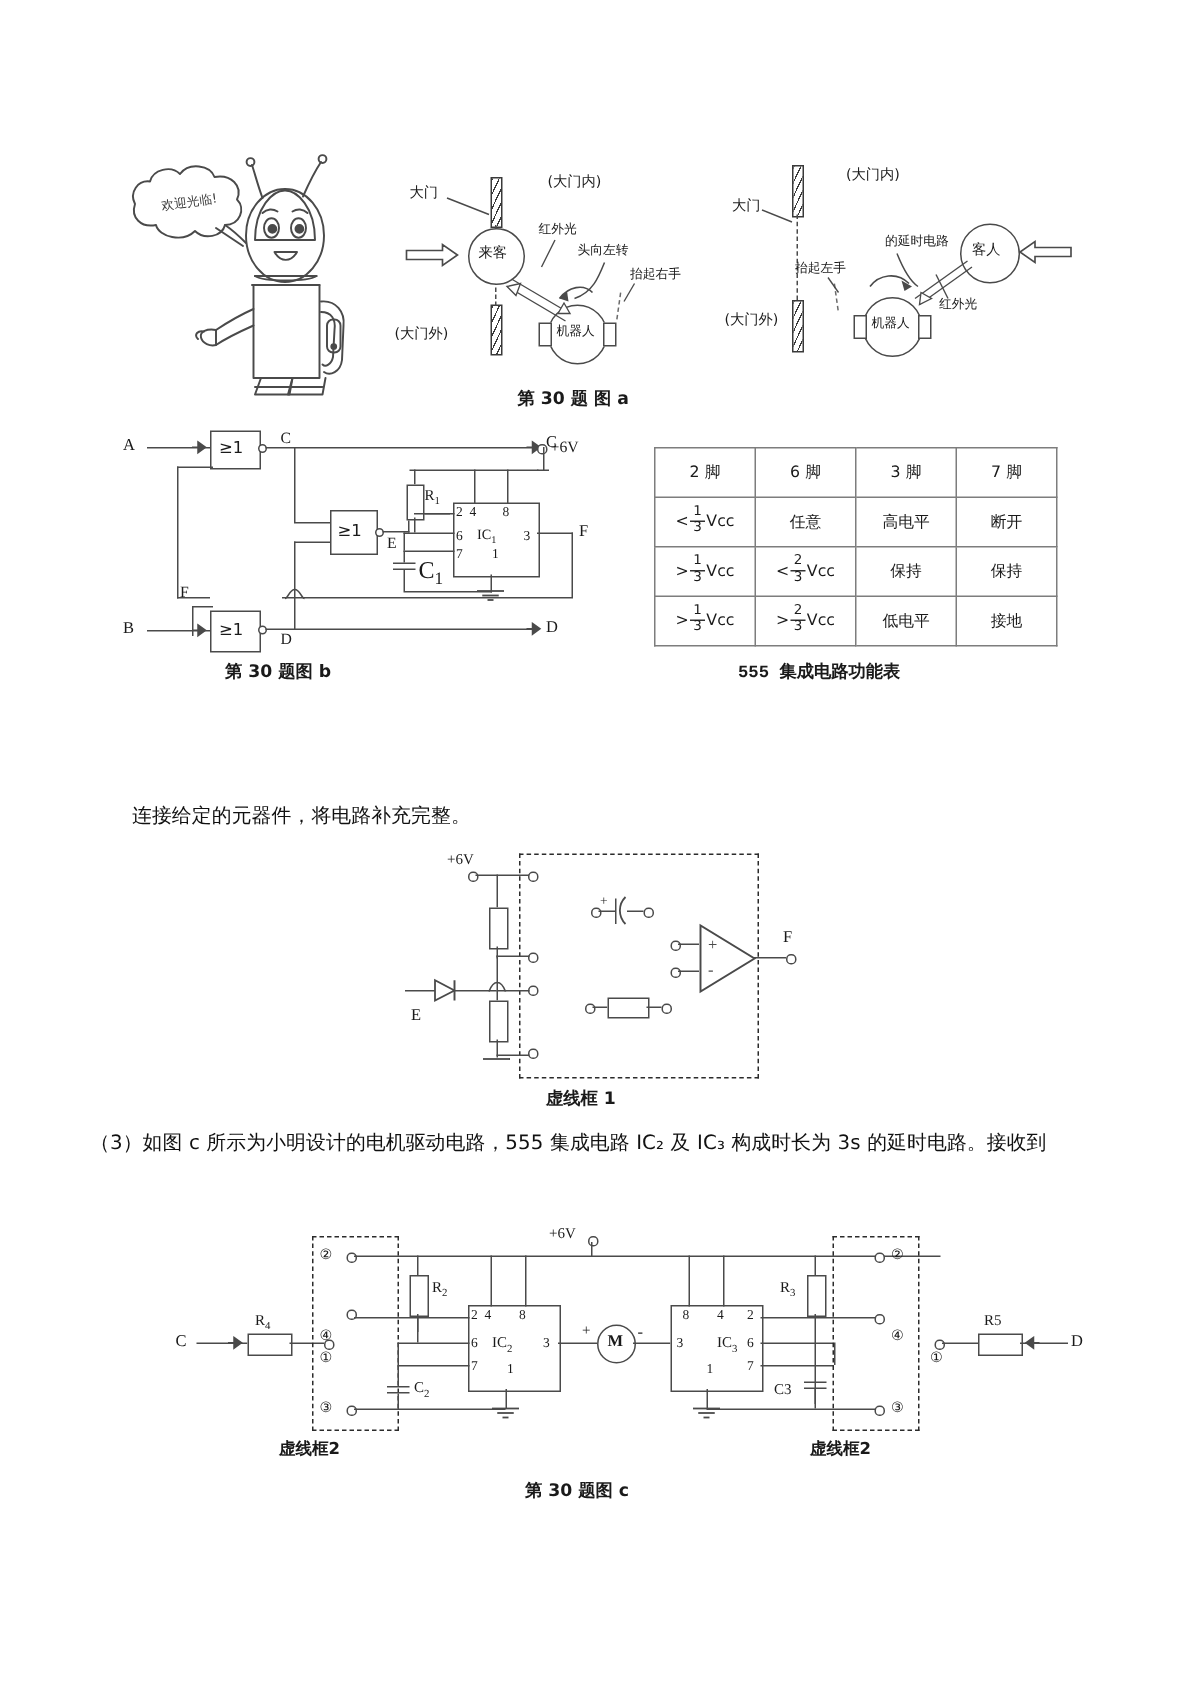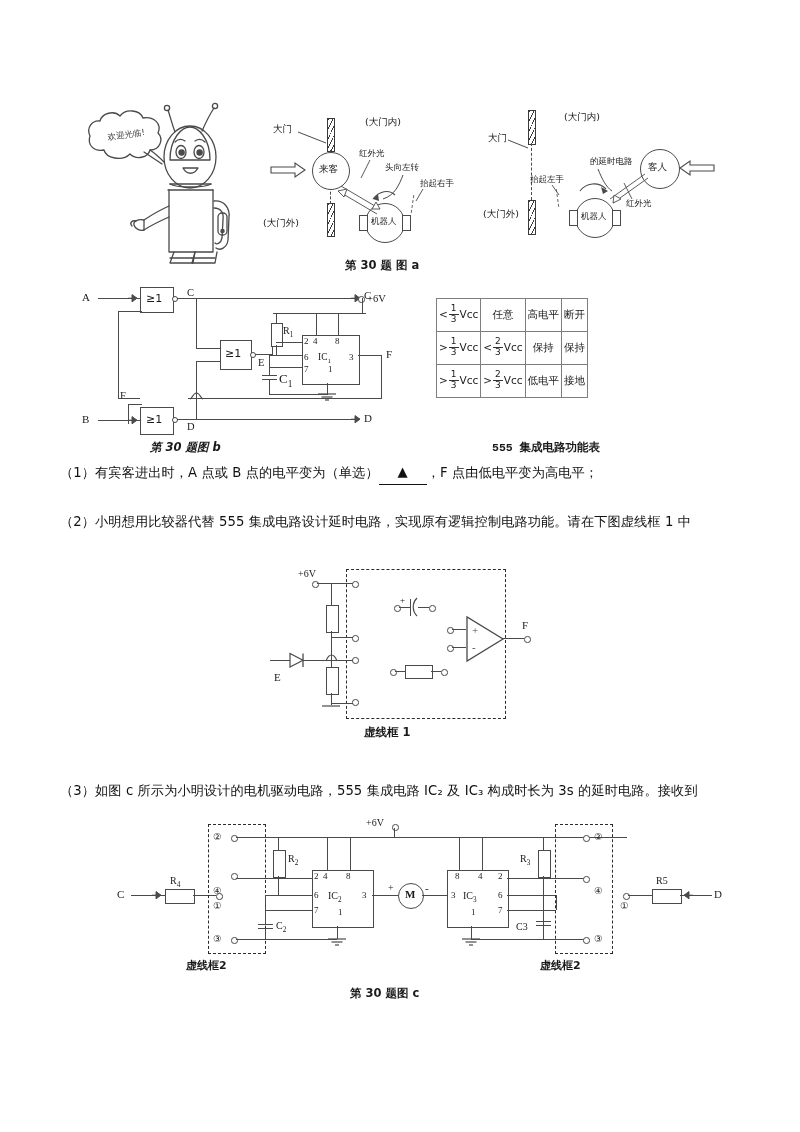--- a/index.html
+++ b/index.html
@@ -276,21 +276,21 @@
 
     <div class="w wh" style="left:206px;top:57px;width:27px;"></div>
     <div class="w wh" style="left:199px;top:70px;width:34px;"></div>
     <div class="w wh" style="left:199px;top:82px;width:34px;"></div>
     <div class="w wv" style="left:199px;top:70px;height:12px;"></div>
 
     <div class="w wv" style="left:199px;top:82px;height:8px;"></div>
     <div class="w wh" style="left:192px;top:90px;width:15px;height:1.4px;"></div>
     <div class="w wh" style="left:192px;top:94px;width:15px;height:1.4px;"></div>
     <div class="w wv" style="left:199px;top:95px;height:14px;"></div>
-    <span class="abs lbl" style="left:209px;top:87px;font-size:13px;"><span>C</span><sub>1</sub></span>
+    <span class="abs lbl" style="left:209px;top:87px;font-size:16px;"><span>C</span><sub>1</sub></span>
 
     <div class="w wv" style="left:257px;top:98px;height:12px;"></div>
     <svg class="abs" style="left:248px;top:108px;" width="20" height="10">
       <line x1="0" y1="1" x2="18" y2="1" stroke="#4a4a4a" stroke-width="1.2"></line>
       <line x1="3.5" y1="4" x2="14.5" y2="4" stroke="#4a4a4a" stroke-width="1.2"></line>
       <line x1="7" y1="7" x2="11" y2="7" stroke="#4a4a4a" stroke-width="1.2"></line>
     </svg>
     <div class="w wh" style="left:199px;top:109px;width:59px;"></div>
 
     <div class="w wh" style="left:288px;top:70px;width:24px;"></div>
@@ -322,26 +322,32 @@
     <div class="w wv" style="left:126px;top:76px;height:59px;"></div>
     <div class="w wh" style="left:126px;top:76px;width:24px;"></div>
 
     <div class="w wv" style="left:58px;top:119px;height:20px;"></div>
     <div class="w wh" style="left:58px;top:119px;width:14px;"></div>
 
     <svg class="abs" style="left:120px;top:107px;" width="14" height="9">
       <path d="M0,7 C2,7 3,1 6.5,1 C10,1 11,7 13,7" fill="none" stroke="#4a4a4a" stroke-width="1.1"></path>
     </svg>
 
-    <div class="abs cn cap" style="left:80px;top:155px;font-style:italic;">第 30 题图 b</div>
+    <div class="abs cn cap" style="left:80px;top:155px;">第 30 题图 b</div>
   </div>
 
   <div class="abs" style="left:436px;top:298px;">
     <table class="fn cn">
       <tbody>
+        <tr>
+          <td style="width:62px;">2 脚</td>
+          <td style="width:62px;">6 脚</td>
+          <td style="width:62px;">3 脚</td>
+          <td style="width:62px;">7 脚</td>
+        </tr>
         <tr>
           <td><span>&lt;</span><span class="frac"><span class="num">1</span><span class="den">3</span></span><span>Vcc</span></td>
           <td>任意</td>
           <td>高电平</td>
           <td>断开</td>
         </tr>
         <tr>
           <td><span>&gt;</span><span class="frac"><span class="num">1</span><span class="den">3</span></span><span>Vcc</span></td>
           <td><span>&lt;</span><span class="frac"><span class="num">2</span><span class="den">3</span></span><span>Vcc</span></td>
           <td>保持</td>
@@ -351,25 +357,22 @@
           <td><span>&gt;</span><span class="frac"><span class="num">1</span><span class="den">3</span></span><span>Vcc</span></td>
           <td><span>&gt;</span><span class="frac"><span class="num">2</span><span class="den">3</span></span><span>Vcc</span></td>
           <td>低电平</td>
           <td>接地</td>
         </tr>
       </tbody>
     </table>
     <div class="cn cap abs" style="left:56px;top:142px;font-family:Liberation Mono, monospace;">555 集成电路功能表</div>
   </div>
 
-  <div class="qtext cn" style="left:60px;top:462px;width:700px;">
-    <span>（1）有宾客进出时，A 点或 B 点的电平变为（单选）</span><span class="blank">▲</span><span>，F 点由低电平变为高电平；</span>
-  </div>
-
-  <div class="qtext cn" style="left:60px;top:511px;width:710px;">（2）小明想用比较器代替 555 集成电路设计延时电路，实现原有逻辑控制电路功能。请在下图虚线框 1 中</div>
+
+  <div class="qtext cn" style="left:88px;top:534px;width:700px;">连接给定的元器件，将电路补充完整。</div>
 
   <div class="abs" style="left:260px;top:565px;width:290px;height:185px;">
 
     <span class="abs lbl" style="left:38px;top:3px;font-size:10px;">+6V</span>
     <div class="node" style="left:52px;top:16px;"></div>
     <div class="w wh" style="left:57px;top:18px;width:36px;"></div>
 
     <div class="dashbox" style="left:86px;top:4px;width:158px;height:148px;"></div>
 
     <div class="node" style="left:92px;top:16px;"></div>
@@ -428,21 +431,21 @@
     </svg>
     <span class="abs" style="left:212px;top:59px;font-size:11px;color:#4a4a4a;">+</span>
     <span class="abs" style="left:212px;top:76px;font-size:11px;color:#4a4a4a;">-</span>
     <div class="w wh" style="left:242px;top:73px;width:22px;"></div>
     <div class="node" style="left:264px;top:71px;"></div>
     <span class="abs lbl" style="left:262px;top:54px;font-size:11px;">F</span>
 
     <div class="abs cn cap" style="left:104px;top:160px;">虚线框 1</div>
   </div>
 
-  <div class="qtext cn" style="left:60px;top:752px;width:715px;margin-top:28px;">（3）如图 c 所示为小明设计的电机驱动电路，555 集成电路 IC₂ 及 IC₃ 构成时长为 3s 的延时电路。接收到</div>
+  <div class="qtext cn" style="left:60px;top:752px;width:715px;">（3）如图 c 所示为小明设计的电机驱动电路，555 集成电路 IC₂ 及 IC₃ 构成时长为 3s 的延时电路。接收到</div>
 
   <div class="abs" style="left:100px;top:820px;width:620px;height:175px;">
 
     <span class="abs lbl" style="left:17px;top:68px;font-size:11px;">C</span>
     <div class="w wh" style="left:31px;top:75px;width:34px;"></div>
     <svg class="abs" style="left:52px;top:71px;" width="12" height="9">
         <path d="M0,4.2 L9,4.2 M4,0.6 L9,4.2 L4,7.8 Z" fill="#4a4a4a" stroke="#4a4a4a" stroke-width="1"></path>
       </svg>
     <div class="res" style="left:65px;top:69px;width:28px;height:13px;"></div>
     <span class="abs lbl" style="left:70px;top:55px;font-size:10px;"><span>R</span><sub>4</sub></span>
@@ -508,21 +511,21 @@
     <div class="w wh" style="left:322px;top:75px;width:25px;"></div>
 
     <div class="box" style="left:347px;top:50px;width:60px;height:56px;"></div>
     <span class="abs lbl" style="left:355px;top:52px;font-size:9px;">8</span>
     <span class="abs lbl" style="left:378px;top:52px;font-size:9px;">4</span>
     <span class="abs lbl" style="left:398px;top:52px;font-size:9px;">2</span>
     <span class="abs lbl" style="left:398px;top:71px;font-size:9px;">6</span>
     <span class="abs lbl" style="left:398px;top:86px;font-size:9px;">7</span>
     <span class="abs lbl" style="left:351px;top:71px;font-size:9px;">3</span>
     <span class="abs lbl" style="left:371px;top:88px;font-size:9px;">1</span>
-    <span class="abs" style="left:363px;top:70px;font-size:10px;"><span>IC</span><sub>3</sub></span>
+    <span class="abs" style="left:378px;top:70px;font-size:10px;"><span>IC</span><sub>3</sub></span>
     <div class="w wv" style="left:359px;top:17px;height:34px;"></div>
     <div class="w wv" style="left:382px;top:17px;height:34px;"></div>
 
     <div class="w wv" style="left:443px;top:17px;height:13px;"></div>
     <div class="res" style="left:438px;top:30px;width:11px;height:26px;"></div>
     <div class="w wv" style="left:443px;top:56px;height:60px;"></div>
     <span class="abs lbl" style="left:420px;top:33px;font-size:10px;"><span>R</span><sub>3</sub></span>
 
     <div class="w wh" style="left:407px;top:58px;width:78px;"></div>
     <div class="w wh" style="left:407px;top:75px;width:49px;"></div>

